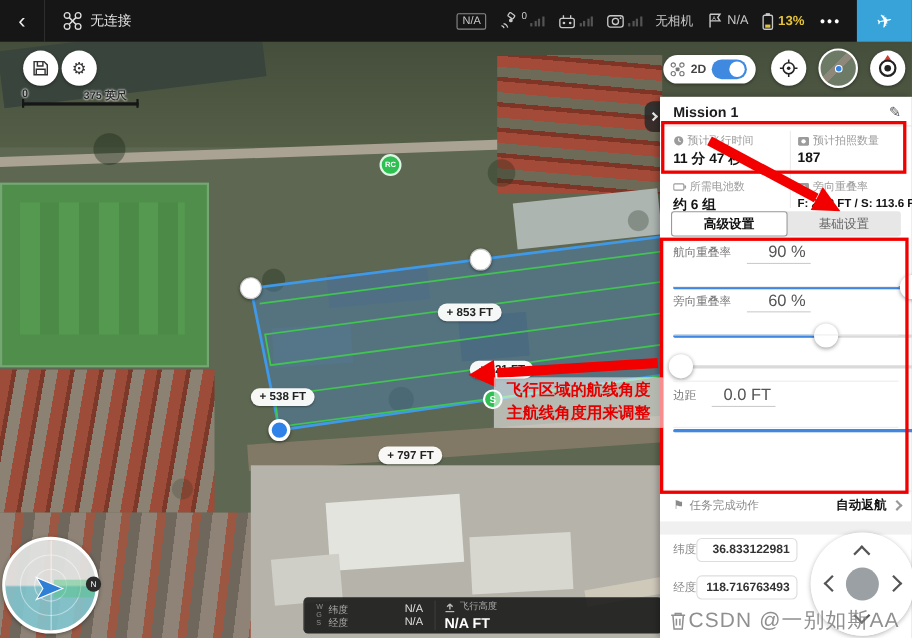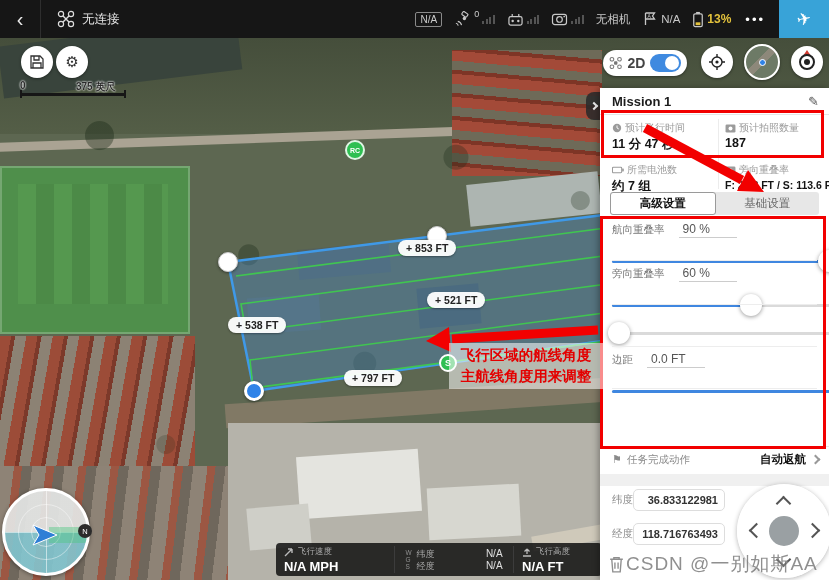--- a/index.html
+++ b/index.html
@@ -50,35 +50,35 @@
     radial-gradient(circle at 30% 40%,rgba(25,40,22,.6) 0 10px,transparent 11px),
     radial-gradient(circle at 55% 22%,rgba(25,40,22,.55) 0 12px,transparent 13px),
     radial-gradient(circle at 70% 30%,rgba(25,40,22,.5) 0 9px,transparent 10px),
     radial-gradient(circle at 44% 60%,rgba(25,40,22,.45) 0 11px,transparent 12px),
     radial-gradient(circle at 85% 55%,rgba(25,40,22,.4) 0 10px,transparent 11px),
     radial-gradient(circle at 20% 75%,rgba(25,40,22,.35) 0 9px,transparent 10px);}
 
   .mapsvg{position:absolute;left:0;top:0;width:829px;height:542px;z-index:3;}
   .handle{position:absolute;width:20px;height:20px;border-radius:50%;background:#fff;border:1px solid #c9c9c9;box-shadow:0 1px 3px rgba(0,0,0,.45);z-index:4;cursor:grab;}
   .handle.sel{background:#2f83e8;border:3px solid #fff;}
-  .pill{position:absolute;background:rgba(255,255,255,.95);border-radius:9px;font-size:10.5px;font-weight:bold;color:#222;padding:2px 8px;box-shadow:0 1px 2px rgba(0,0,0,.35);z-index:4;white-space:nowrap;}
+  .pill{position:absolute;background:rgba(255,255,255,.95);border-radius:9px;font-size:10.5px;font-weight:bold;color:#222;padding:2px 8px;box-shadow:0 1px 2px rgba(0,0,0,.35);z-index:4;white-space:nowrap;margin-top:36px;}
   .marker{position:absolute;border-radius:50%;display:flex;align-items:center;justify-content:center;color:#fff;font-weight:bold;z-index:4;}
   .marker.rc{width:20px;height:20px;background:#2fbf52;border:2px solid rgba(255,255,255,.85);font-size:7px;}
   .marker.start{width:18px;height:18px;background:#2fbf52;border:2px solid #fff;font-size:9px;}
 
   
   .rbtn{position:absolute;width:32px;height:32px;border-radius:50%;background:#fff;box-shadow:0 1px 3px rgba(0,0,0,.4);display:flex;align-items:center;justify-content:center;z-index:8;cursor:pointer;color:#333;font-size:15px;}
   .scale-lbl{position:absolute;font-size:10px;font-weight:bold;color:#2b2b2b;text-shadow:0 0 2px #fff,0 0 2px #fff;z-index:8;}
   .scale-bar{position:absolute;left:20px;top:55px;width:106px;height:3px;background:#161616;z-index:8;}
   .scale-bar:before,.scale-bar:after{content:"";position:absolute;top:-3px;width:2px;height:8px;background:#161616;}
   .scale-bar:before{left:0}.scale-bar:after{right:0}
 
   
   .pill2d{position:absolute;left:603px;top:12px;width:84px;height:26px;background:#fff;border-radius:14px;box-shadow:0 1px 3px rgba(0,0,0,.4);display:flex;align-items:center;gap:5px;padding:0 6px;z-index:8;}
-  .pill2d .lbl{font-size:14px;color:#444;font-weight:bold;}
+  .pill2d .lbl{font-size:11px;color:#444;font-weight:bold;}
   .toggle{width:32px;height:18px;background:#3f8ae0;border-radius:9px;position:relative;cursor:pointer;}
   .toggle i{position:absolute;right:2px;top:2px;width:14px;height:14px;border-radius:50%;background:#fff;}
   .minimap{position:absolute;left:744px;top:6px;width:36px;height:36px;border-radius:50%;border:2px solid #fff;box-shadow:0 1px 3px rgba(0,0,0,.4);z-index:8;overflow:hidden;cursor:pointer;
     background:linear-gradient(135deg,#6d7a66 40%,#8d887a 40% 55%,#6d7a66 55%);}
   .minimap .dot{position:absolute;left:13px;top:13px;width:7px;height:7px;border-radius:50%;background:#2f83e8;border:1.5px solid #fff;}
   .compassbtn .ring{width:16px;height:16px;border:2px solid #222;border-radius:50%;position:relative;display:flex;align-items:center;justify-content:center;}
   .compassbtn .ring i{width:6px;height:6px;background:#222;border-radius:50%;}
   .compassbtn .tri{position:absolute;top:4px;left:50%;transform:translateX(-50%);width:0;height:0;border-left:4px solid transparent;border-right:4px solid transparent;border-bottom:6px solid #d23b2f;}
 
   
@@ -110,21 +110,21 @@
   .stats .hdiv{position:absolute;left:8px;top:42px;width:213px;height:1px;background:#f0f0f0;}
   .slab{position:absolute;font-size:10px;color:#9b9b9b;display:flex;align-items:center;gap:3px;white-space:nowrap;}
   .sval{position:absolute;font-size:12.5px;font-weight:bold;color:#141414;white-space:nowrap;}
   .sval.small{font-size:10.5px;}
   .tabs{position:absolute;left:10px;top:104px;width:209px;height:23px;background:#e7e7e7;border-radius:3px;display:flex;}
   .tabs .tab{flex:1;display:flex;align-items:center;justify-content:center;font-size:11.5px;color:#666;cursor:pointer;border-radius:3px;}
   .tabs .tab.active{background:#fff;border:1px solid #9a9a9a;color:#111;font-weight:bold;}
   .srow{position:absolute;left:0;width:268px;}
   .srow .head{display:flex;align-items:center;margin-left:12px;height:16px;}
   .srow .lab{font-size:10.5px;color:#777;}
-  .srow .vbox{margin-left:14px;min-width:58px;text-align:left;font-size:12px;color:#555;border-bottom:1px solid #ccc;padding:0 4px 1px;cursor:text;}
+  .srow .vbox{margin-left:14px;min-width:58px;text-align:right;font-size:15px;color:#555;border-bottom:1px solid #ccc;padding:0 4px 1px;cursor:text;}
   .srow .note{margin-left:8px;font-size:14px;font-weight:bold;color:#e80000;white-space:nowrap;}
   .slider{position:relative;margin:12px 12px 0;height:22px;cursor:pointer;}
   .slider .track{position:absolute;left:0;right:0;top:10px;height:3px;background:#dadada;border-radius:2px;}
   .slider .fill{position:absolute;left:0;top:10px;height:3px;background:#3f87e0;border-radius:2px;}
   .slider .knob{position:absolute;top:0;width:22px;height:22px;border-radius:50%;background:#fff;box-shadow:0 1px 4px rgba(0,0,0,.4);}
   .rdiv{position:absolute;left:12px;width:205px;height:1px;background:#ededed;}
   .finrow{position:absolute;left:0;top:358px;width:229px;height:26px;border-top:1px solid #e8e8e8;display:flex;align-items:center;cursor:pointer;}
   .finrow .ic{margin-left:12px;color:#8a8a8a;font-size:11px;}
   .finrow .lab{margin-left:5px;font-size:10.5px;color:#8a8a8a;}
   .finrow .val{margin-left:auto;font-size:11.5px;font-weight:bold;color:#111;}
@@ -243,29 +243,20 @@
   <span class="hline"></span>
   <span class="vline"></span>
   <svg class="i" width="88" height="88" viewBox="0 0 88 88" style="position:absolute;left:0;top:0">
     <polygon points="44,36 88,36 88,52 44,52" fill="rgba(80,200,130,0.45)"></polygon>
     <polygon points="52,44 28,34 34,44 28,54" fill="#2f7fd6" stroke="#fff" stroke-width="1"></polygon>
   </svg>
 </div>
 <div class="nbadge">N</div>
 
 <div class="telem">
-  <div class="sec" style="width:118px">
-    <div class="row1">
-      <svg class="i" width="10" height="10" viewBox="0 0 10 10">
-          <path d="M1 9 L8 2 M8 2 h-4 M8 2 v4" stroke="#bbb" stroke-width="1.4" fill="none"></path>
-        </svg>
-      <span>飞行速度</span>
-    </div>
-    <div class="big">N/A MPH</div>
-  </div>
   <div class="vsep"></div>
   <div class="sec" style="flex-direction:row;align-items:center;width:118px">
     <div class="wgs">
       <span>W</span>
         <span>G</span>
         <span>S</span>
     </div>
     <div>
       <div class="llrow">
           <span>纬度</span>
@@ -400,21 +391,21 @@
       <span>预计拍照数量</span>
     </span>
     <span class="sval" style="left:125px;top:21px">187</span>
     <span class="slab" style="left:12px;top:48px">
       <svg class="i" width="12" height="8" viewBox="0 0 13 8">
           <rect x="0.5" y="1" width="10" height="6" rx="1" fill="none" stroke="#9b9b9b" stroke-width="1.2"></rect>
           <rect x="11" y="2.5" width="1.8" height="3" fill="#9b9b9b"></rect>
         </svg>
       <span>所需电池数</span>
     </span>
-    <span class="sval" style="left:12px;top:63px">约 7 组</span>
+    <span class="sval" style="left:12px;top:63px">约 6 组</span>
     <span class="slab" style="left:125px;top:48px">
       <svg class="i" width="11" height="9" viewBox="0 0 12 10">
           <rect x="0.5" y="0.5" width="11" height="9" rx="1.5" fill="#9b9b9b"></rect>
           <circle cx="6" cy="5" r="2.2" fill="#fff"></circle>
         </svg>
       <span>旁向重叠率</span>
     </span>
     <span class="sval small" style="left:125px;top:24px;top:64px">F: 21.3 FT / S: 113.6 FT</span>
   </div>
 

